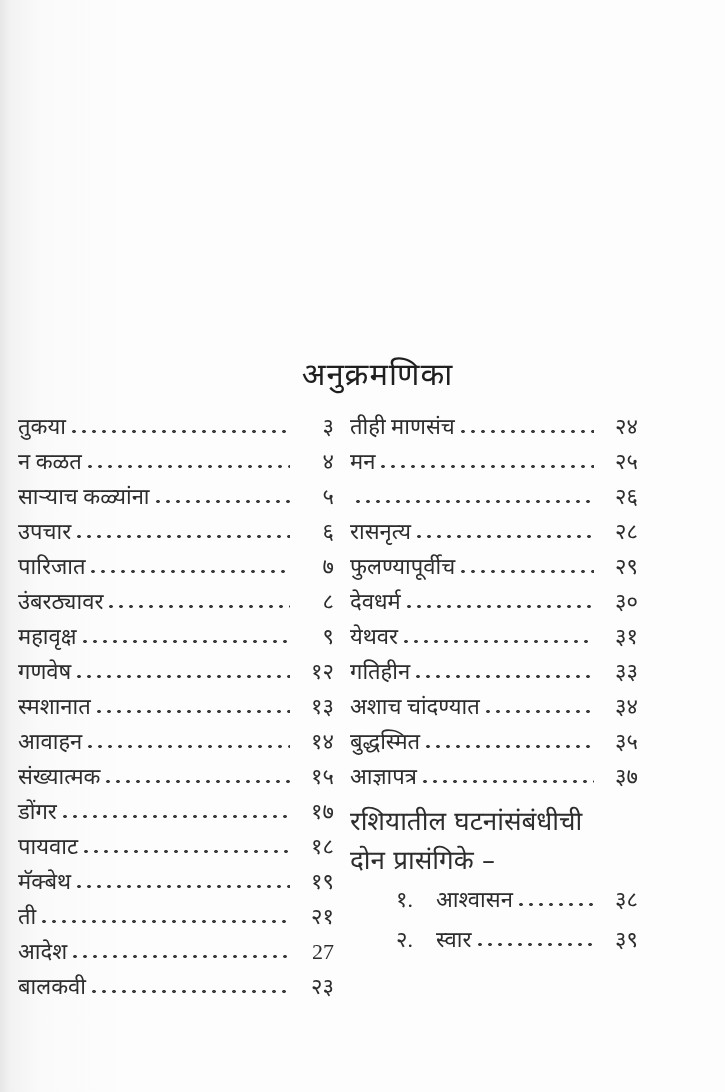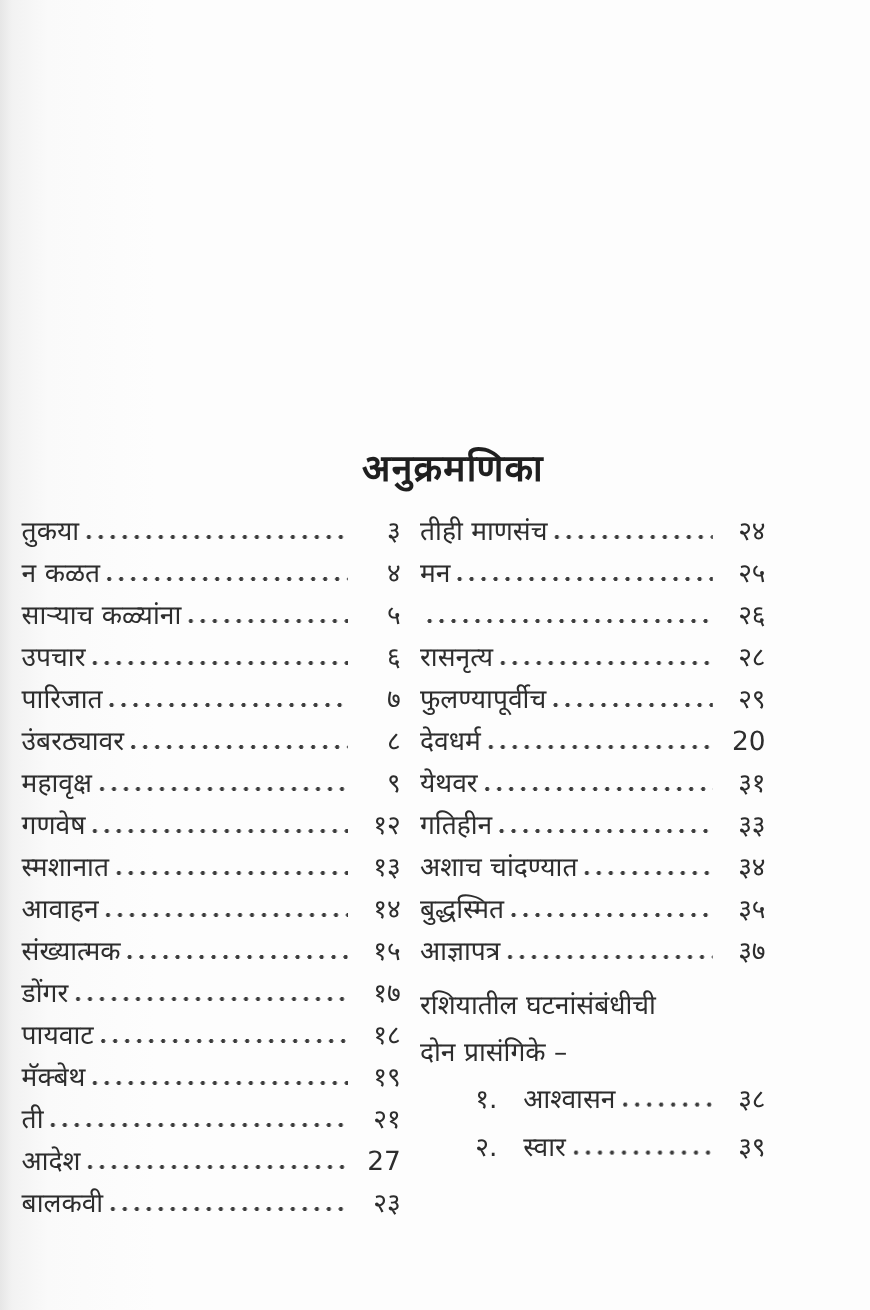--- a/index.html
+++ b/index.html
@@ -5,56 +5,57 @@
   html,body{margin:0;padding:0;background:#ffffff;}
   .page{
     position:relative;
     width:725px;height:1092px;
     background:linear-gradient(to right,#e6e6e6 0px,#f2f2f2 10px,#fafafa 40px,#fdfdfd 130px,#fdfdfd 100%);
     font-family:"DejaVu Sans","Liberation Sans",sans-serif;
     color:#2d2d2d;
     overflow:hidden;
   }
   .title{
-    margin:16px;
+    margin:0;
     padding:352px 0 0 30px;
     text-align:center;
     font-size:31px;
-    font-weight:bold;
+    font-weight:normal;
     color:#1f1f1f;
     letter-spacing:1px;
   }
   .cols{
     display:flex;
     margin:15px 0 0 18px;
   }
   .col-left{width:316px;flex:none;}
   .col-right{width:288px;flex:none;margin-left:16px;}
   .row{
     display:flex;
     align-items:baseline;
     height:35px;
     font-size:22px;
     line-height:35px;
     white-space:nowrap;
+    font-family:Liberation Serif, serif;
   }
   .label{flex:0 0 auto;}
   .dots{
     flex:1 1 auto;
     height:5px;
     margin:0 10px 0 6px;
     background-image:radial-gradient(circle at 2px 2.5px,#3b3b3b 1.5px,transparent 2px);
     background-size:10px 5px;
     background-repeat:repeat-x;
     background-position:left bottom;
     min-width:12px;
   }
   .pagenum{flex:0 0 auto;min-width:34px;text-align:right;}
   .section{margin-top:8px;}
-  .sec-head{font-size:22px;line-height:39px;}
+  .sec-head{font-size:26px;line-height:39px;}
   .sub-row{padding-left:46px;height:40px;line-height:40px;}
   .sub-num{flex:0 0 auto;width:40px;}
 </style>
 </head>
 <body>
 
 <div class="page">
   <h1 class="title">अनुक्रमणिका</h1>
   <div class="cols">
     <div class="col-left" id="col-left">
@@ -166,21 +167,21 @@
             <span class="pagenum">२८</span>
           </div>
           <div class="row">
             <span class="label">फुलण्यापूर्वीच</span>
             <span class="dots"></span>
             <span class="pagenum">२९</span>
           </div>
           <div class="row">
             <span class="label">देवधर्म</span>
             <span class="dots"></span>
-            <span class="pagenum">20</span>
+            <span class="pagenum">३०</span>
           </div>
           <div class="row">
             <span class="label">येथवर</span>
             <span class="dots"></span>
             <span class="pagenum">३१</span>
           </div>
           <div class="row">
             <span class="label">गतिहीन</span>
             <span class="dots"></span>
             <span class="pagenum">३३</span>

